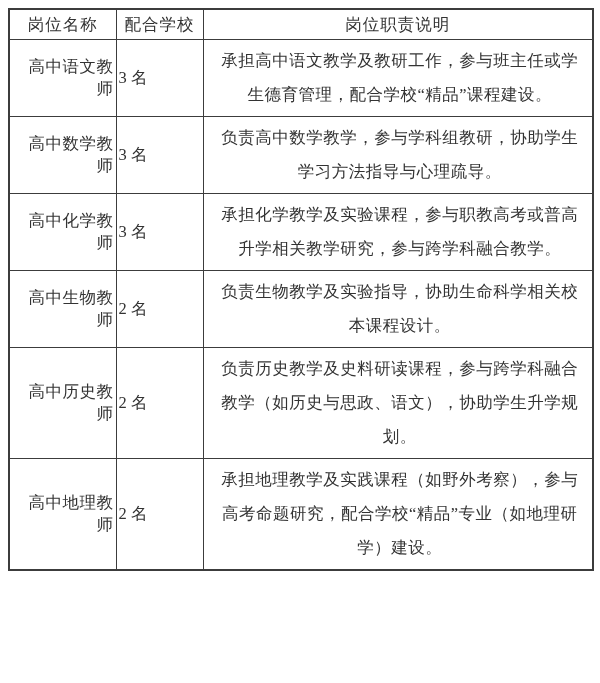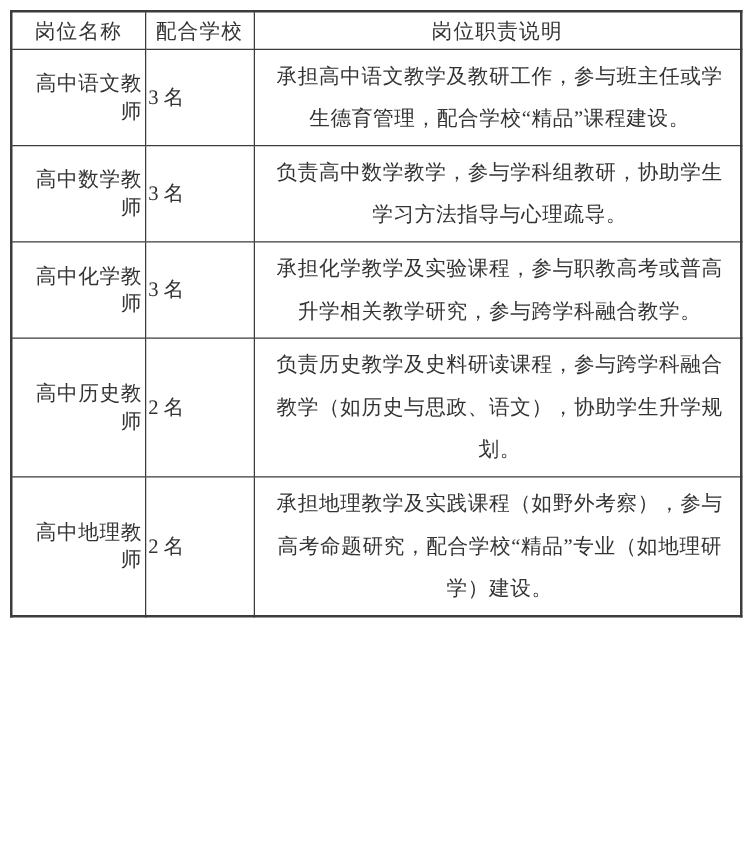--- a/index.html
+++ b/index.html
@@ -83,20 +83,25 @@
     <td class="c-duty">负责高中数学教学，参与学科组教研，协助学生学习方法指导与心理疏导。</td>
   </tr>
 
 
   <tr>
     <td class="c-pos">高中化学教师</td>
     <td class="c-cnt">3 名</td>
     <td class="c-duty">承担化学教学及实验课程，参与职教高考或普高升学相关教学研究，参与跨学科融合教学。</td>
   </tr>
 
+  <tr>
+    <td class="c-pos">高中生物教师</td>
+    <td class="c-cnt">2 名</td>
+    <td class="c-duty">负责生物教学及实验指导，协助生命科学相关校本课程设计。</td>
+  </tr>
 
 
   <tr>
     <td class="c-pos">高中历史教师</td>
     <td class="c-cnt">2 名</td>
     <td class="c-duty">负责历史教学及史料研读课程，参与跨学科融合教学（如历史与思政、语文），协助学生升学规划。</td>
   </tr>
 
   <tr>
     <td class="c-pos">高中地理教师</td>

